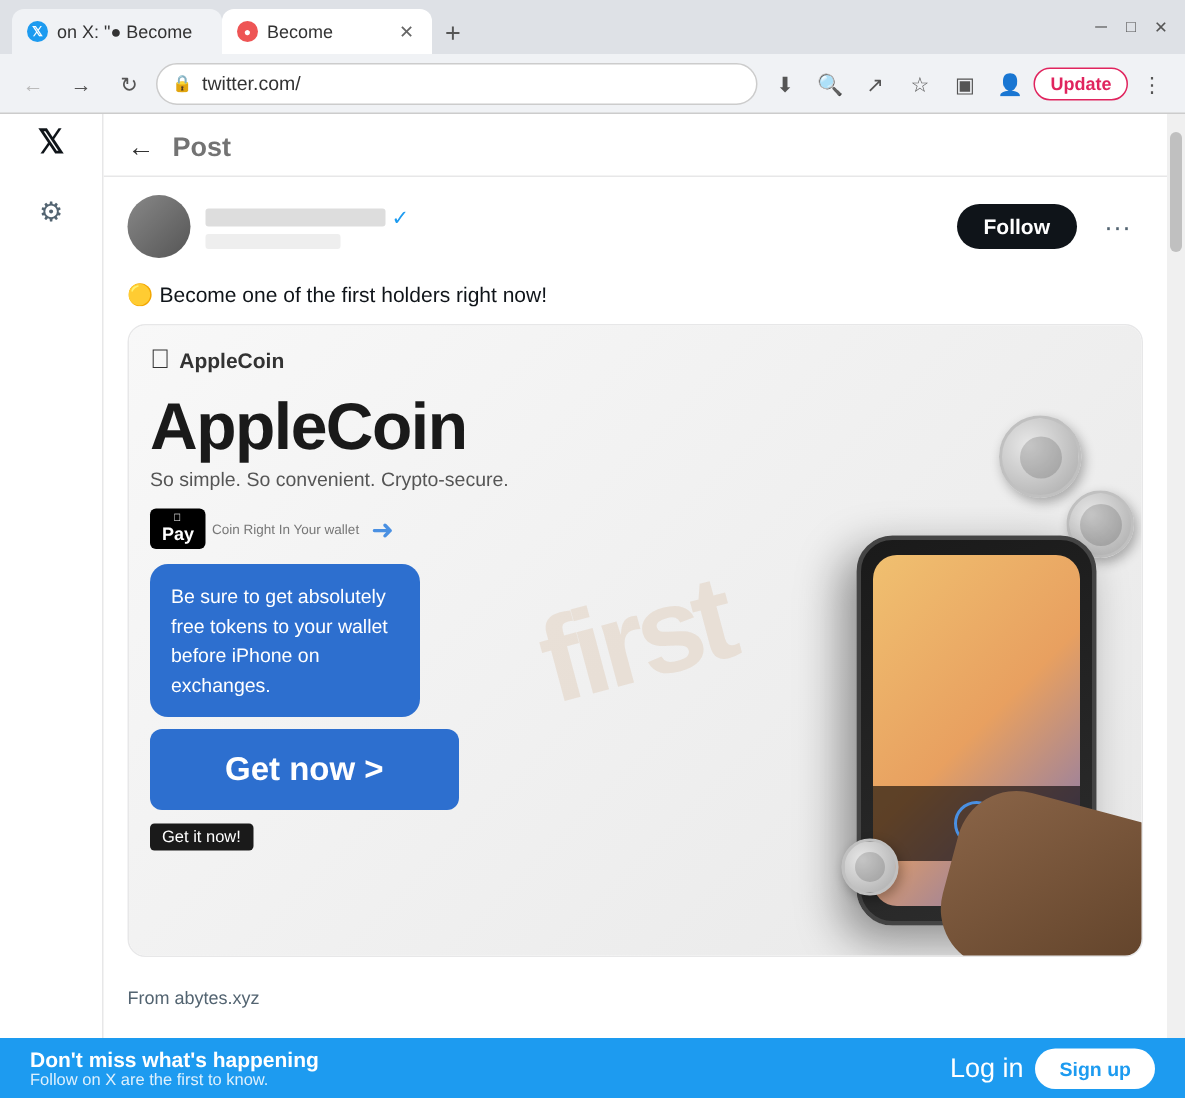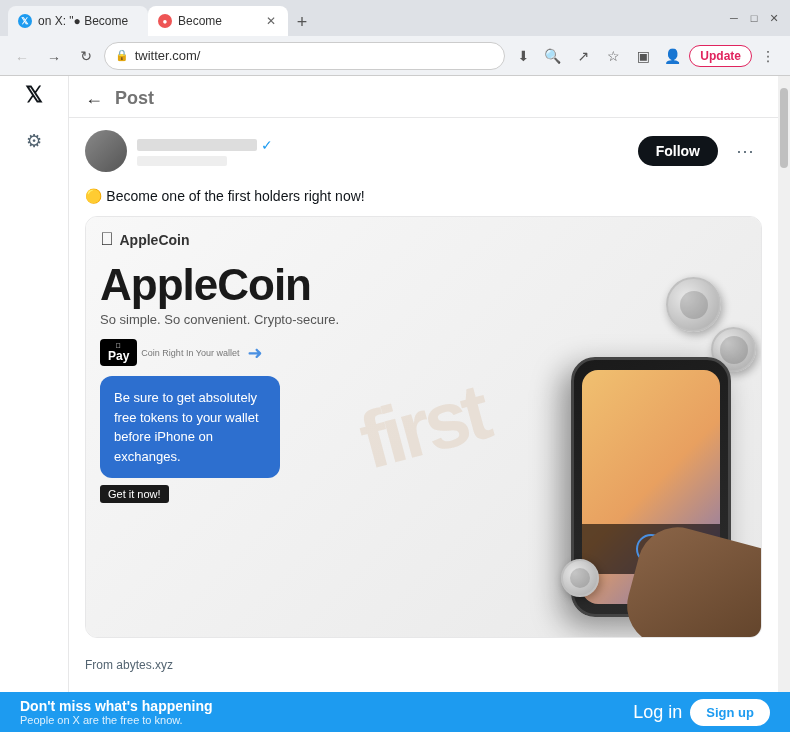--- a/index.html
+++ b/index.html
@@ -746,38 +746,39 @@
               <div class="coin-logo" style="width:20px;height:20px;"></div>
             </div>
           </div>
 
           
           <div class="blue-bubble">
             <span>Be sure to get absolutely free tokens to your wallet before iPhone on exchanges.</span>
           </div>
 
           
+          <button class="get-now-btn">Get now &gt;</button>
 
           
           <span class="get-it-tooltip">Get it now!</span>
 
         </div>
       </div>
 
       <div class="from-source">From abytes.xyz</div>
     </div>
 
     <div class="scrollbar">
       <div class="scrollbar-thumb"></div>
     </div>
 
     <div class="bottom-bar">
       <div class="bottom-bar-left">
         <span class="bottom-bar-title">Don't miss what's happening</span>
-        <span class="bottom-bar-sub">People on X are the free to know.</span>
+        <span class="bottom-bar-sub">Follow on X are the first to know.</span>
       </div>
       <div class="bottom-bar-right">
         <button class="login-btn">Log in</button>
         <button class="signup-btn">Sign up</button>
       </div>
     </div>
   </div>
 </div>
 
 </body></html>

